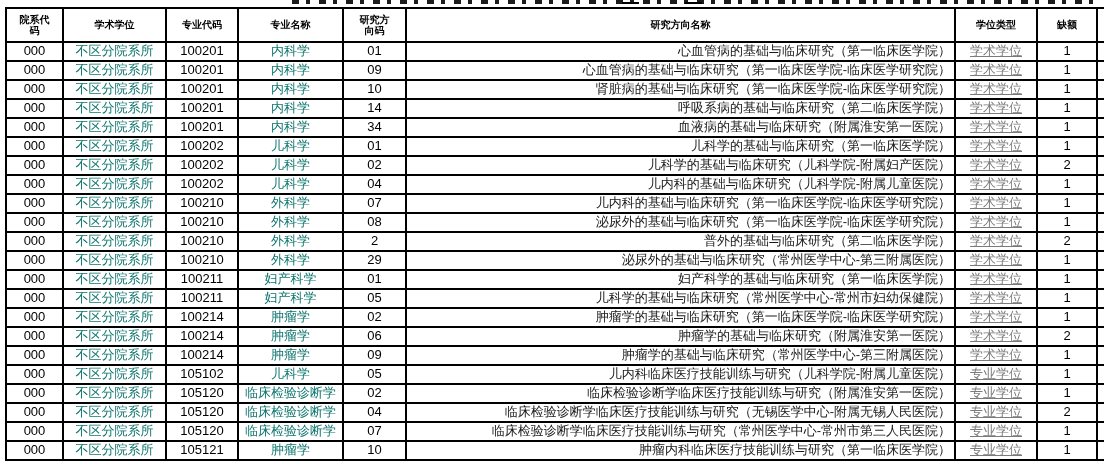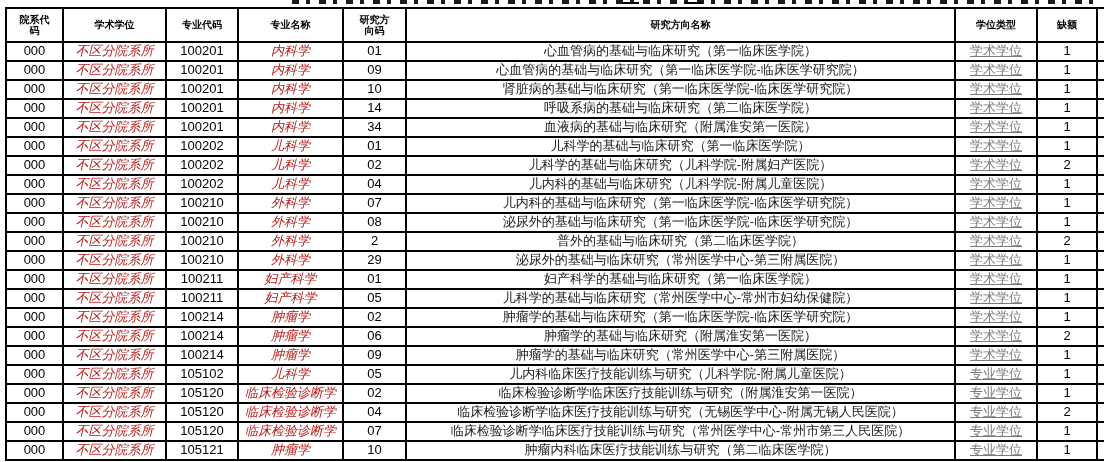--- a/index.html
+++ b/index.html
@@ -29,22 +29,22 @@
     padding:0 3px;
     font-size:13px;line-height:1.15;
     vertical-align:middle;
   }
   table.sheet thead th{
     font-weight:bold;color:#000;text-align:center;
     white-space:pre-line;height:32px;font-size:10px;
   }
   table.sheet tbody tr{height:19px;}
   td.num{color:#000;text-align:center;}
-  td.gray{color:#b91c1c;text-align:center;font-style:italic;}
-  td.dir{color:#1a1a1a;text-align:center;}
+  td.gray{color:#0f766e;text-align:center;}
+  td.dir{color:#1a1a1a;text-align:right;}
   td.degree{color:#7b7b7b;text-align:center;text-decoration:underline;margin-top:16px;}
   td.stub{background:#fff;}
 </style>
 </head>
 <body>
 
 <div class="title-crop">
   <span class="title-underline u1"></span>
   <span class="title-underline u2"></span>
 </div>
@@ -307,19 +307,19 @@
         <td class="degree">专业学位</td>
         <td class="num">1</td>
         <td class="stub"></td>
       </tr>
       <tr>
         <td class="num">000</td>
         <td class="gray">不区分院系所</td>
         <td class="num">105121</td>
         <td class="gray">肿瘤学</td>
         <td class="num">10</td>
-        <td class="dir">肿瘤内科临床医疗技能训练与研究（第二临床医学院）</td>
+        <td class="dir">肿瘤内科临床医疗技能训练与研究（第一临床医学院）</td>
         <td class="degree">专业学位</td>
         <td class="num">1</td>
         <td class="stub"></td>
       </tr>
     </tbody>
 </table>
 
 </body></html>

